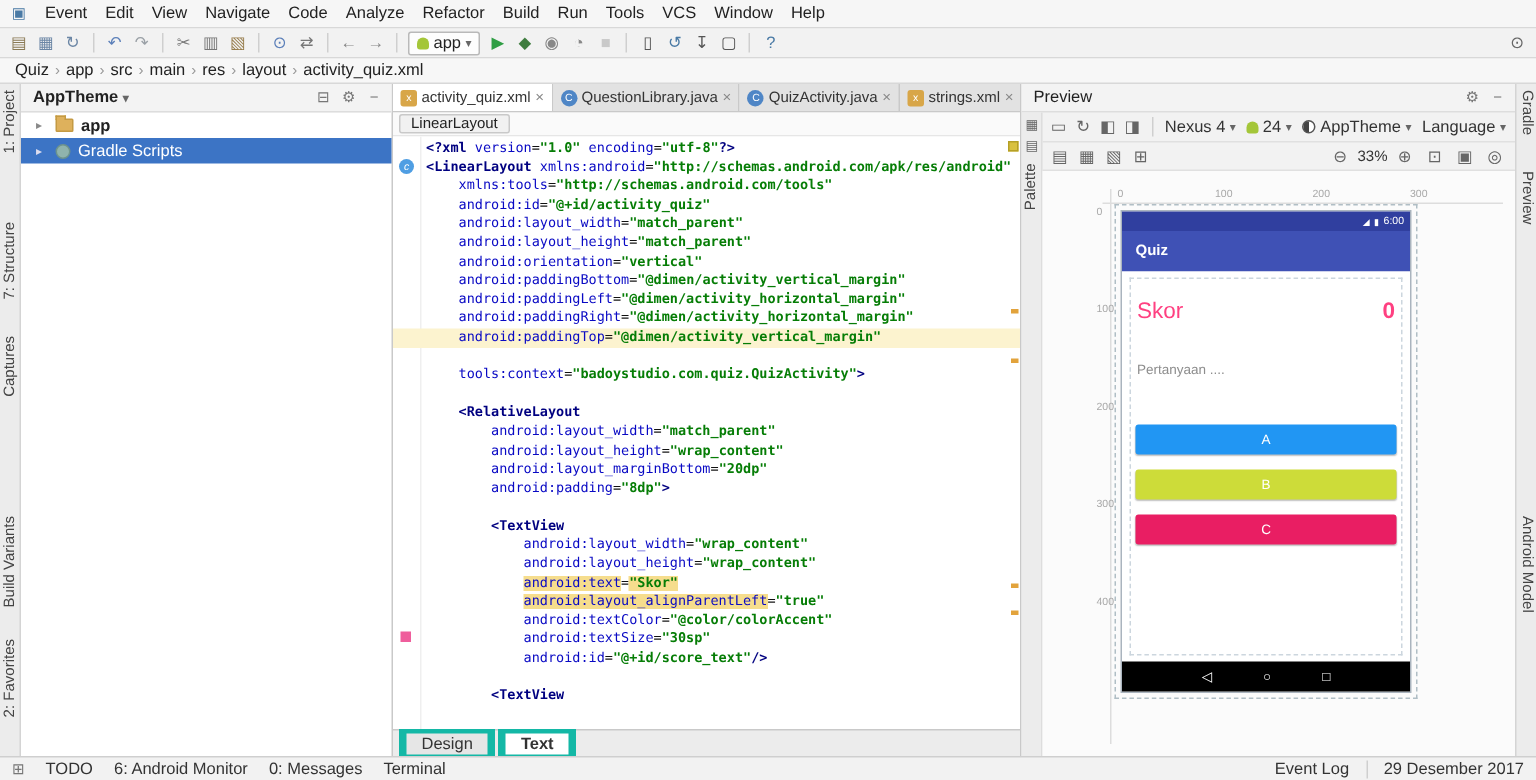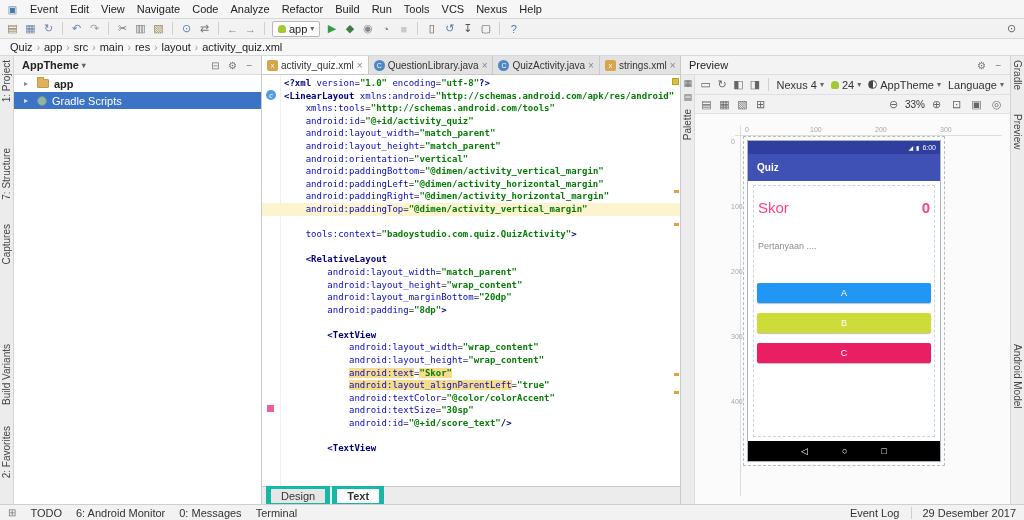--- a/index.html
+++ b/index.html
@@ -115,21 +115,21 @@
       <span class="menu-item">Edit</span>
       <span class="menu-item">View</span>
       <span class="menu-item">Navigate</span>
       <span class="menu-item">Code</span>
       <span class="menu-item">Analyze</span>
       <span class="menu-item">Refactor</span>
       <span class="menu-item">Build</span>
       <span class="menu-item">Run</span>
       <span class="menu-item">Tools</span>
       <span class="menu-item">VCS</span>
-      <span class="menu-item">Nexus</span>
+      <span class="menu-item">Window</span>
       <span class="menu-item">Help</span>
     </div>
 </div>
 
 <div id="toolbar" class="bar">
   <div class="tb-items">
       <span class="tb-icon" style="color: rgb(138, 122, 85);">▤</span>
       <span class="tb-icon" style="color: rgb(107, 134, 165);">▦</span>
       <span class="tb-icon" style="color: rgb(107, 134, 165);">↻</span>
       <span class="tb-sep"></span>
@@ -239,20 +239,23 @@
           <span class="fi class">C</span>
           <span>QuizActivity.java</span>
           <span class="close">×</span>
         </div>
         <div class="etab">
           <span class="fi xml">x</span>
           <span>strings.xml</span>
           <span class="close">×</span>
         </div>
       </div>
+    <div id="editor-crumb">
+      <span class="crumb-chip">LinearLayout</span>
+    </div>
     <div id="code-wrap">
       <div id="code-lines">
           <div class="code-line"><span class="tok-g">&lt;?xml </span><span class="tok-a">version</span><span class="tok-p">=</span><span class="tok-v">"1.0"</span><span class="tok-p"> </span><span class="tok-a">encoding</span><span class="tok-p">=</span><span class="tok-v">"utf-8"</span><span class="tok-g">?&gt;</span></div>
           <div class="code-line"><span class="tok-g">&lt;LinearLayout </span><span class="tok-a">xmlns:android</span><span class="tok-p">=</span><span class="tok-v">"http://schemas.android.com/apk/res/android"</span></div>
           <div class="code-line"><span class="tok-p">    </span><span class="tok-a">xmlns:tools</span><span class="tok-p">=</span><span class="tok-v">"http://schemas.android.com/tools"</span></div>
           <div class="code-line"><span class="tok-p">    </span><span class="tok-a">android:id</span><span class="tok-p">=</span><span class="tok-v">"@+id/activity_quiz"</span></div>
           <div class="code-line"><span class="tok-p">    </span><span class="tok-a">android:layout_width</span><span class="tok-p">=</span><span class="tok-v">"match_parent"</span></div>
           <div class="code-line"><span class="tok-p">    </span><span class="tok-a">android:layout_height</span><span class="tok-p">=</span><span class="tok-v">"match_parent"</span></div>
           <div class="code-line"><span class="tok-p">    </span><span class="tok-a">android:orientation</span><span class="tok-p">=</span><span class="tok-v">"vertical"</span></div>
           <div class="code-line"><span class="tok-p">    </span><span class="tok-a">android:paddingBottom</span><span class="tok-p">=</span><span class="tok-v">"@dimen/activity_vertical_margin"</span></div>

